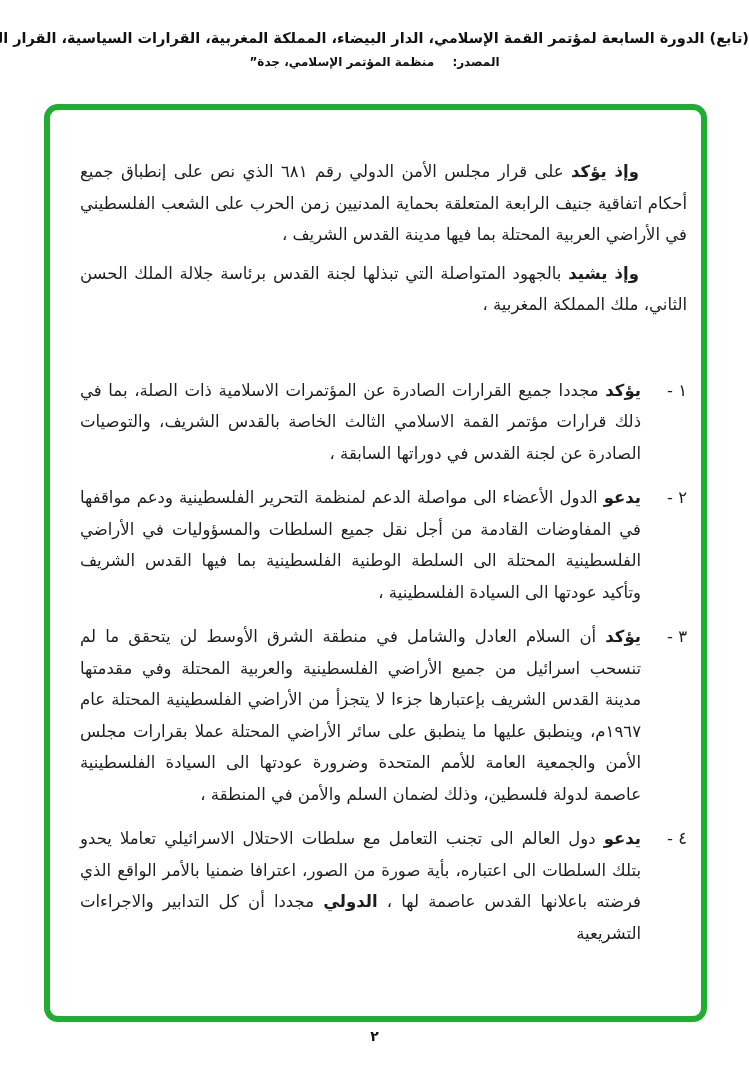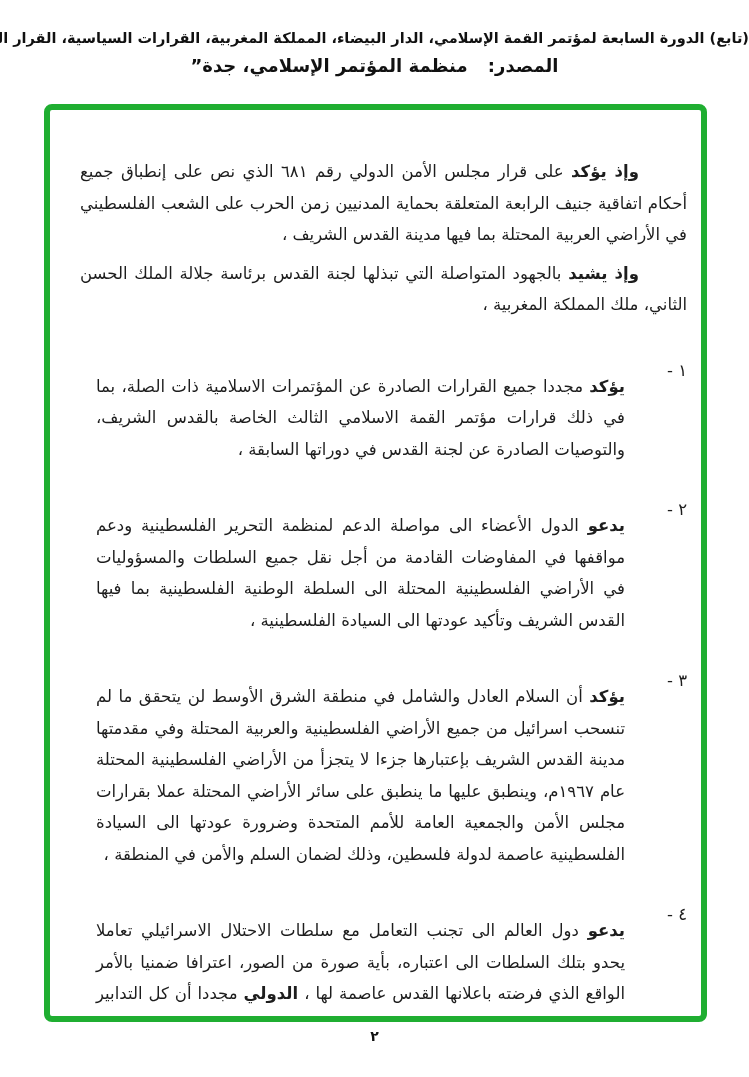--- a/index.html
+++ b/index.html
@@ -3,36 +3,36 @@
 <meta charset="utf-8">
 <style>
   html,body{margin:0;padding:0;background:#ffffff;}
   body{width:749px;height:1077px;position:relative;overflow:hidden;
        font-family:"DejaVu Sans",sans-serif;color:#1c1c1c;}
   .page{position:absolute;inset:0;background:#fff;}
 
   
   .hdr{position:absolute;top:30px;left:0;right:0;text-align:center;direction:rtl;}
   .hdr-line1{font-size:14.5px;font-weight:bold;white-space:nowrap;color:#111;}
-  .hdr-line2{margin-top:9px;font-size:18px;font-weight:bold;color:#111;}
+  .hdr-line2{margin-top:9px;font-size:12px;font-weight:bold;color:#111;}
   .hdr-line2 .src-label{margin-left:14px;}
 
   
   .frame{position:absolute;left:44px;top:104px;width:651px;height:906px;
-         border:6px solid #1fae31;border-radius:8px;overflow:hidden;background:#fff;}
+         border:6px solid #1fae31;border-radius:14px;overflow:hidden;background:#fff;}
   .doc{position:absolute;inset:0;padding:46px 14px 0 30px;direction:rtl;
        font-size:16.5px;line-height:31.5px;text-align:justify;color:#1d1d1d;}
 
   .pre{margin:0 0 7px 0;text-indent:48px;}
-  .pre.last{margin-bottom:34px;}
+  .pre.last{margin-bottom:54px;}
   .lead{font-weight:700;}
 
   .item{display:flex;margin:0 0 13px 0;}
   .marker{flex:0 0 46px;font-size:16.5px;line-height:31.5px;}
-  .itext{flex:1;margin:16px;text-align:justify;}
+  .itext{flex:1;margin:0;text-align:justify;}
 
   
   .ftr{position:absolute;top:1026px;left:0;right:0;text-align:center;}
   .pagenum{font-size:14px;font-weight:bold;color:#111;}
 </style>
 </head>
 <body>
 
 <div class="page">
 

